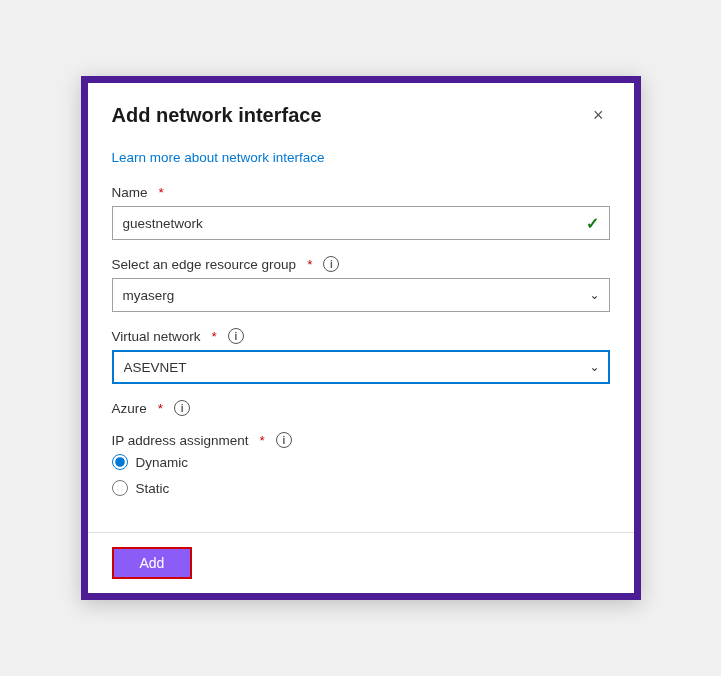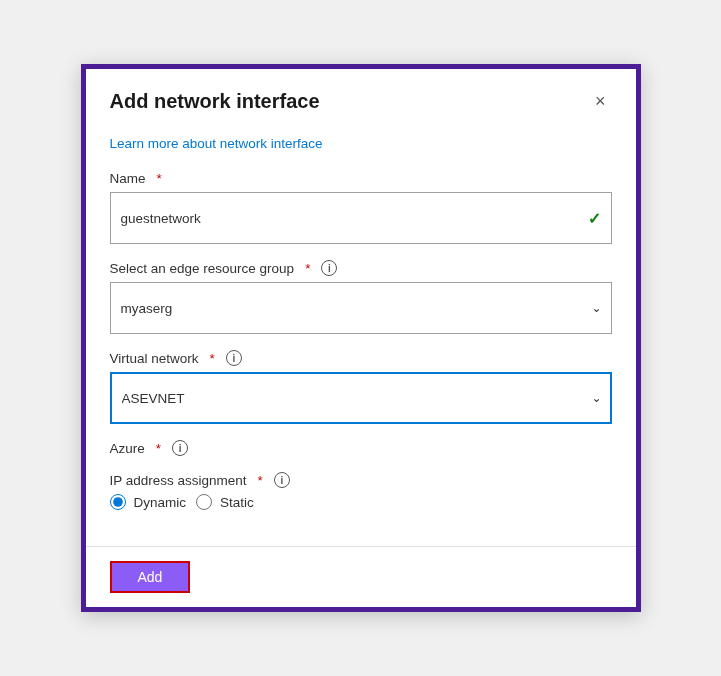--- a/index.html
+++ b/index.html
@@ -21,21 +21,21 @@
       width: 721px;
       min-height: 676px;
       display: flex;
       align-items: center;
       justify-content: center;
     }
 
     .dialog {
       background: #ffffff;
       width: 560px;
-      border: 5px solid #4c1d95;
+      border: 7px solid #4c1d95;
       box-shadow: 0 4px 20px rgba(0,0,0,0.2);
       display: flex;
       flex-direction: column;
     }
 
     .dialog-header {
       display: flex;
       align-items: center;
       justify-content: space-between;
       padding: 20px 24px 12px 24px;
@@ -111,21 +111,21 @@
       border: 1.5px solid #555;
       border-radius: 50%;
       font-size: 10px;
       color: #555;
       cursor: pointer;
       font-weight: bold;
     }
 
     .form-input {
       width: 100%;
-      height: 52px;
+      height: 34px;
       border: 1px solid #a0a0a0;
       padding: 0 10px;
       font-size: 13.5px;
       color: #333;
       outline: none;
       background: #fff;
     }
 
     .form-input.valid {
       border-color: #a0a0a0;
@@ -160,21 +160,21 @@
       right: 10px;
       top: 50%;
       transform: translateY(-50%);
       color: #107c10;
       font-size: 16px;
       font-weight: bold;
     }
 
     .radio-group {
       display: flex;
-      flex-direction: row;
+      flex-direction: column;
       gap: 10px;
     }
 
     .radio-label {
       display: flex;
       align-items: center;
       gap: 8px;
       font-size: 13.5px;
       color: #333;
       cursor: pointer;

